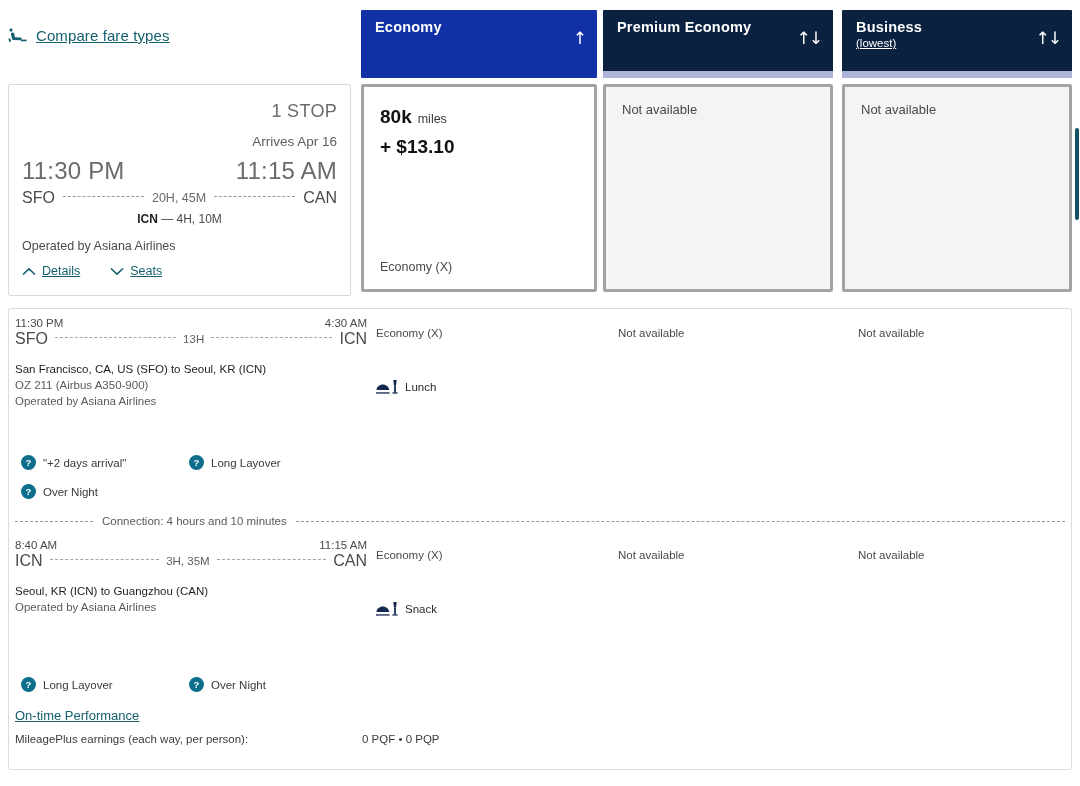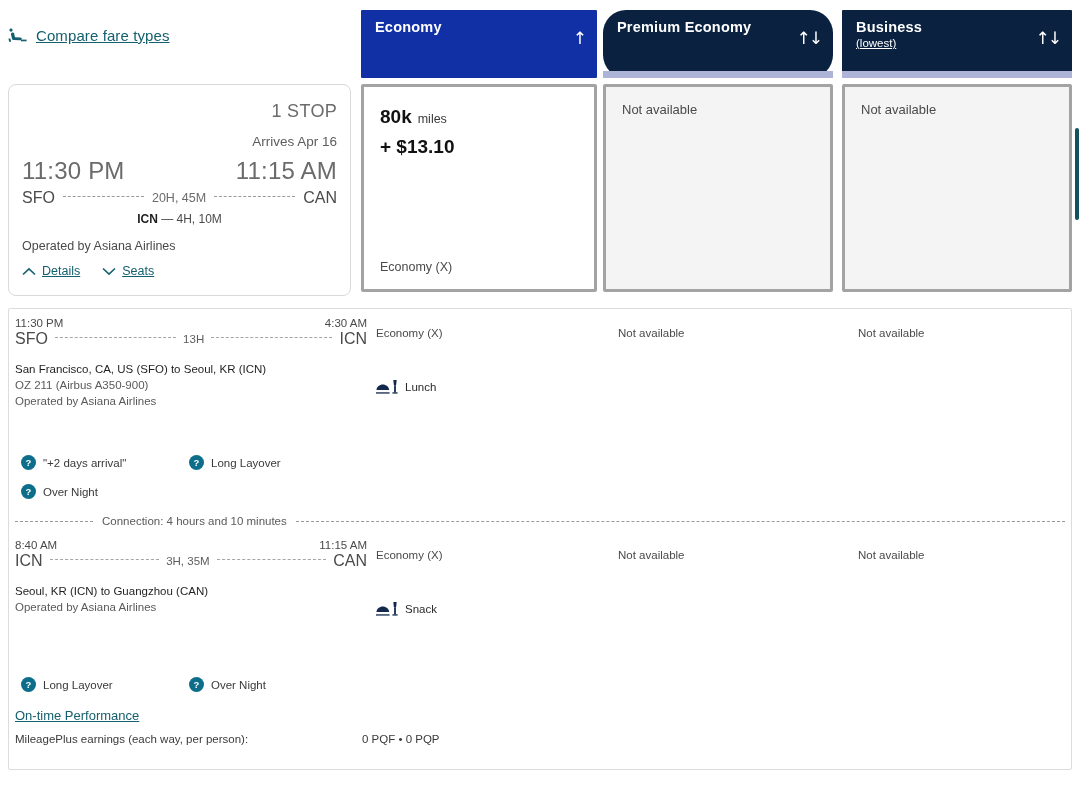--- a/index.html
+++ b/index.html
@@ -25,21 +25,21 @@
   }
 
   
   .fare-head {
     position: absolute; top: 10px; height: 68px;
     padding: 9px 14px 0 14px;
     color: #ffffff;
     border-radius: 1px;
   }
   .fare-head.economy   { left: 361px; width: 236px; background: #1130a5; }
-  .fare-head.premium   { left: 603px; width: 230px; background: #0a2240; border-radius: 23px; }
+  .fare-head.premium   { left: 603px; width: 230px; background: #0a2240; }
   .fare-head.business  { left: 842px; width: 230px; background: #0a2240; }
   .fare-head-title {
     font-size: 14.5px; font-weight: bold; letter-spacing: .2px;
   }
   .fare-head-sub {
     font-size: 11.5px; text-decoration: underline; margin-top: 2px;
     cursor: pointer;
   }
   .sort-ctl {
     position: absolute; right: 12px; top: 28px;
@@ -51,21 +51,21 @@
     position: absolute; height: 7px; background: #adb4d8;
   }
   .fare-underline.premium  { left: 603px; top: 71px; width: 230px; }
   .fare-underline.business { left: 842px; top: 71px; width: 230px; }
 
   
   .summary-card {
     position: absolute; left: 8px; top: 84px;
     width: 343px; height: 212px;
     border: 1px solid #d9d9d9; background: #ffffff;
-    border-radius: 8px;
+    border-radius: 2px;
   }
   .stops {
     position: absolute; right: 13px; top: 16px;
     font-size: 18px; color: #6b6b6b; letter-spacing: .3px;
   }
   .arrives {
     position: absolute; right: 13px; top: 49px;
     font-size: 13.5px; color: #5d5d5d;
   }
   .times { position: absolute; left: 13px; right: 13px; top: 72px; }
@@ -82,21 +82,21 @@
   .stop-detail {
     text-align: center; font-size: 12px; color: #4a4a4a; margin-top: 5px;
   }
   .stop-detail b { color: #1f1f1f; }
   .operated {
     position: absolute; left: 13px; top: 154px;
     font-size: 12.5px; color: #4a4a4a;
   }
   .links-row {
     position: absolute; left: 13px; top: 179px;
-    display: flex; gap: 22px; align-items: center;
+    display: flex; gap: 30px; align-items: center;
   }
   .toggle-link {
     display: flex; align-items: center; gap: 6px;
     font-size: 12.5px; color: #15606e; cursor: pointer;
   }
   .toggle-link span.lbl { text-decoration: underline; }
   .chev { width: 14px; height: 9px; display: block; }
 
   
   .fare-cell {

